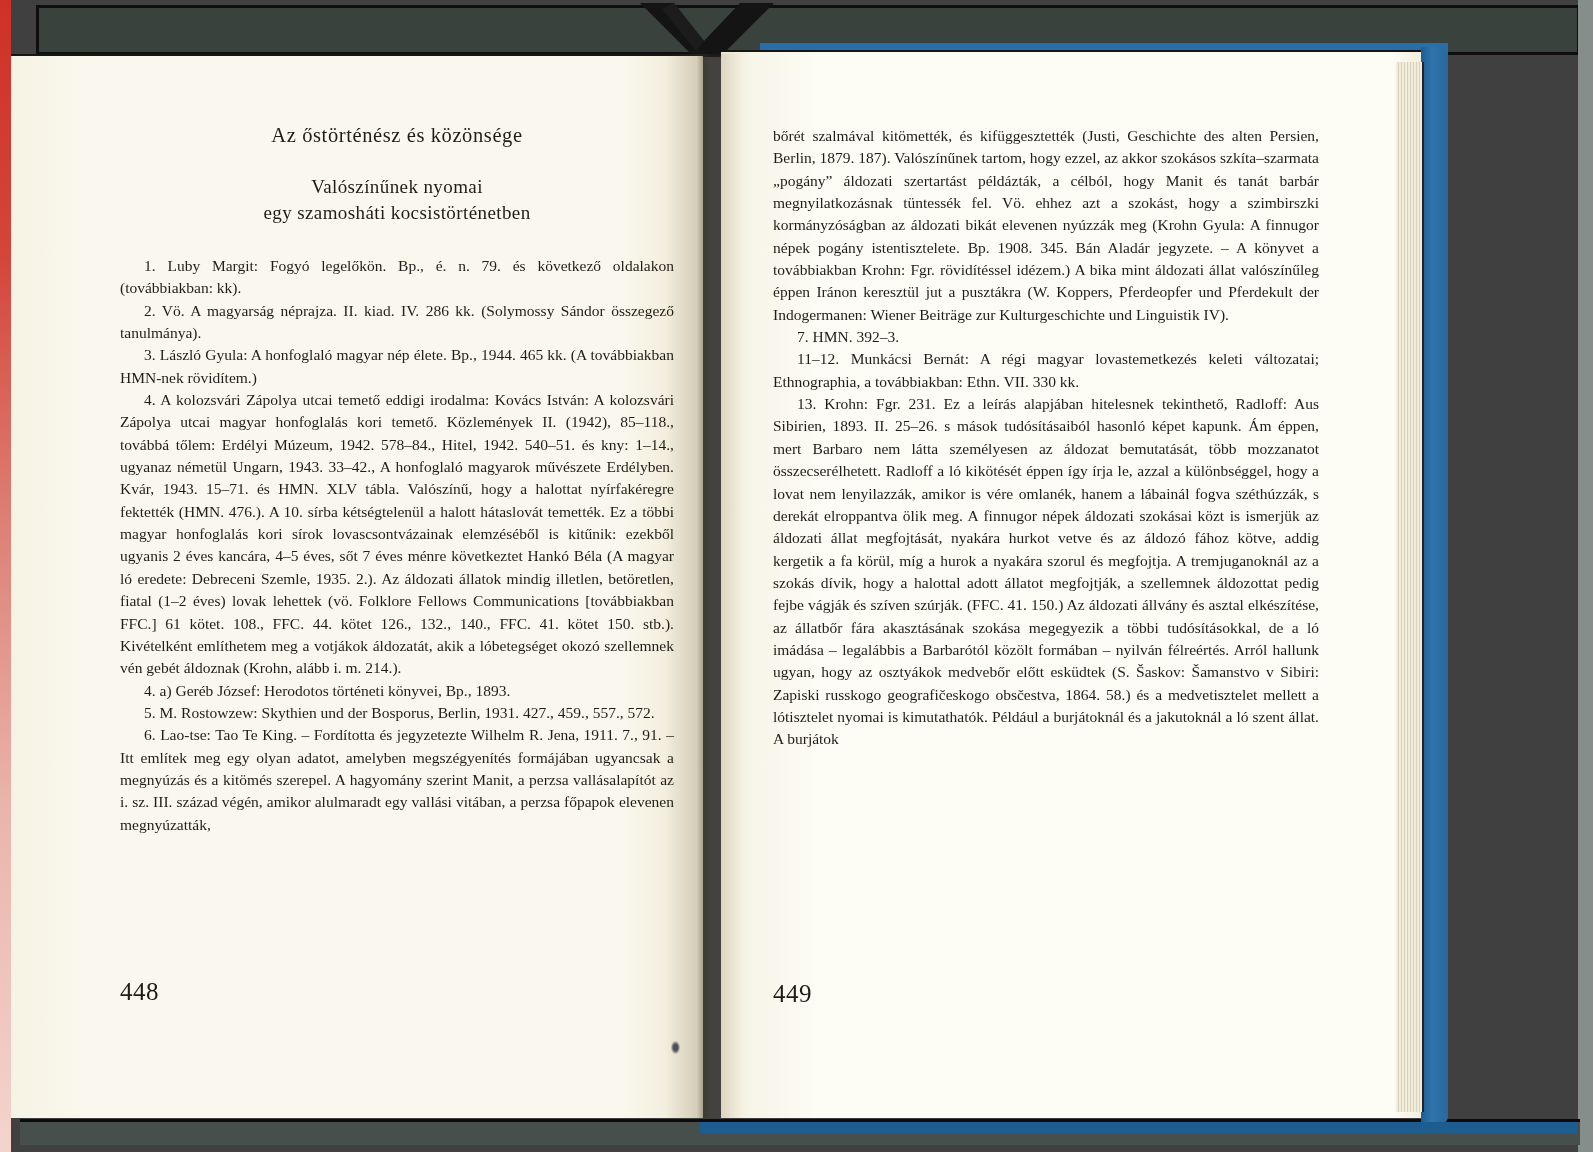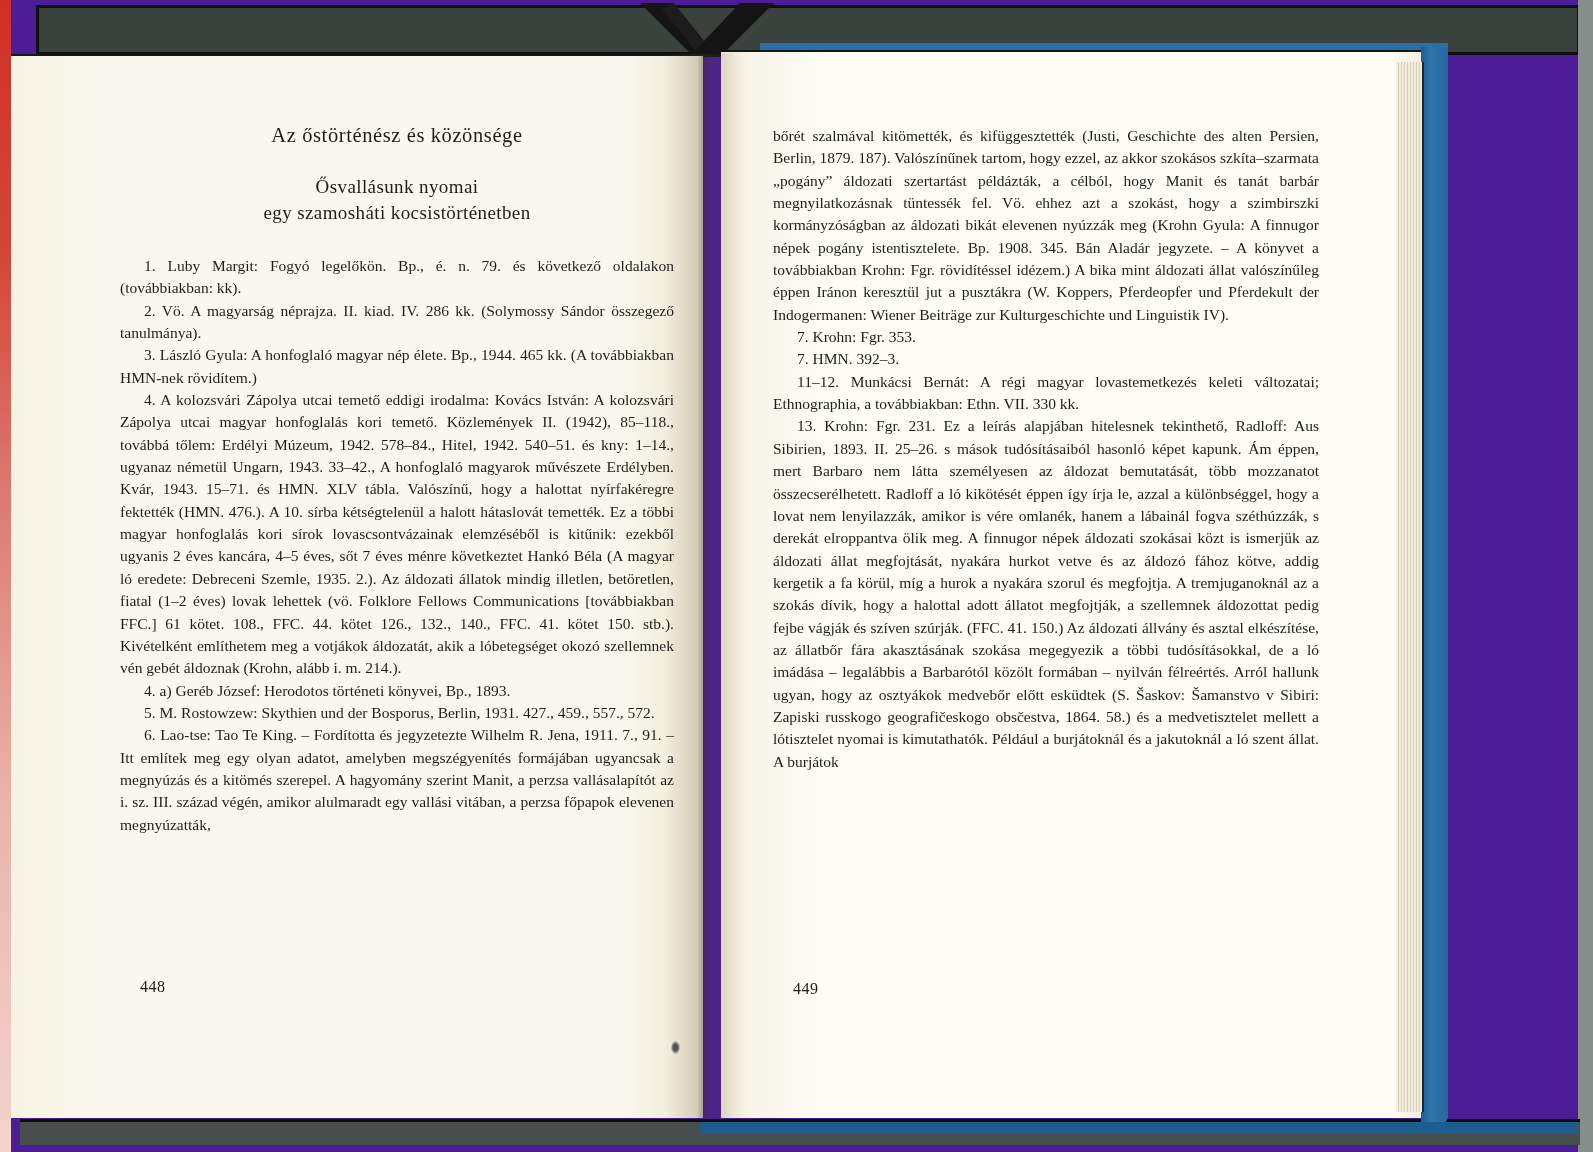--- a/index.html
+++ b/index.html
@@ -1,18 +1,18 @@
 <!DOCTYPE html>
 <html><head>
 <meta charset="utf-8">
 <style>
   html,body{margin:0;padding:0;background:#9aa09e;}
   .scene{
     position:relative;width:1593px;height:1152px;overflow:hidden;
-    background:#4c1d95;
+    background:#404040;
     font-family:"Liberation Serif","DejaVu Serif",serif;
     color:#201d19;
   }
   
   .red-strip{position:absolute;left:0;top:0;width:11px;height:100%;
     background:linear-gradient(#cf3126 0%,#d4453a 22%,#dd7f74 45%,#eab4ac 70%,#f3d4cd 100%);}
   .top-band{position:absolute;left:36px;top:5px;width:1544px;height:50px;
     background:#3a423e;border:3px solid #0e0f0e;box-sizing:border-box;}
   .right-edge-strip{position:absolute;right:0;top:0;width:15px;height:100%;background:#868e8c;}
   .bottom-band{position:absolute;left:20px;top:1119px;width:1560px;height:26px;
@@ -40,21 +40,21 @@
   
   .text-col{position:absolute;}
   .page-left .text-col{left:109px;top:68px;width:554px;}
   .page-right .text-col{left:52px;top:73px;width:546px;}
   h1.article-title{font-size:20.5px;font-weight:normal;text-align:center;margin:0 0 27px 0;letter-spacing:0.6px;}
   p.publine{font-size:15.5px;margin:0 0 40px 0;}
   p.publine .ital{font-style:italic;letter-spacing:0.5px;}
   h2.section-title{font-size:19px;font-weight:normal;text-align:center;line-height:25.5px;margin:0 0 30px 0;letter-spacing:0.4px;}
   p.para{font-size:15.5px;line-height:22.35px;text-align:justify;margin:0;}
   p.indent{text-indent:1.55em;}
-  .pageno{position:absolute;font-size:16px;letter-spacing:0.5px;margin-left:20px;}
+  .pageno{position:absolute;font-size:25px;letter-spacing:0.5px;}
   .page-left .pageno{left:109px;top:922px;}
   .page-right .pageno{left:52px;top:928px;width:546px;text-align:left;padding-right:8px;box-sizing:border-box;}
 </style>
 </head>
 <body>
 
 <div class="scene">
 
   <div class="red-strip"></div>
   <div class="top-band"></div>
@@ -67,38 +67,37 @@
 
   <svg class="ribbon" viewBox="0 0 180 56">
     <polygon points="28,0 62,0 92,38 128,0 162,0 108,54 82,54" fill="#141414"></polygon>
     <polygon points="62,0 92,38 84,48 50,6" fill="#222222" opacity="0.6"></polygon>
   </svg>
 
   <div class="page page-left">
     <div class="text-col">
       <h1 class="article-title">Az őstörténész és közönsége</h1>
       <h2 class="section-title">
-        <span>Ősvallásunk nyomai</span><br>
+        <span>Valószínűnek nyomai</span><br>
         <span>egy szamosháti kocsistörténetben</span>
       </h2>
       <p class="para indent">1. Luby Margit: Fogyó legelőkön. Bp., é. n. 79. és következő oldalakon (továbbiakban: kk).</p>
       <p class="para indent">2. Vö. A magyarság néprajza. II. kiad. IV. 286 kk. (Solymossy Sándor összegező tanulmánya).</p>
       <p class="para indent">3. László Gyula: A honfoglaló magyar nép élete. Bp., 1944. 465 kk. (A továbbiakban HMN-nek rövidítem.)</p>
       <p class="para indent">4. A kolozsvári Zápolya utcai temető eddigi irodalma: Kovács István: A kolozsvári Zápolya utcai magyar honfoglalás kori temető. Közlemények II. (1942), 85–118., továbbá tőlem: Erdélyi Múzeum, 1942. 578–84., Hitel, 1942. 540–51. és kny: 1–14., ugyanaz németül Ungarn, 1943. 33–42., A honfoglaló magyarok művészete Erdélyben. Kvár, 1943. 15–71. és HMN. XLV tábla. Valószínű, hogy a halottat nyírfakéregre fektették (HMN. 476.). A 10. sírba kétségtelenül a halott hátaslovát temették. Ez a többi magyar honfoglalás kori sírok lovascsontvázainak elemzéséből is kitűnik: ezekből ugyanis 2 éves kancára, 4–5 éves, sőt 7 éves ménre következtet Hankó Béla (A magyar ló eredete: Debreceni Szemle, 1935. 2.). Az áldozati állatok mindig illetlen, betöretlen, fiatal (1–2 éves) lovak lehettek (vö. Folklore Fellows Communications [továbbiakban FFC.] 61 kötet. 108., FFC. 44. kötet 126., 132., 140., FFC. 41. kötet 150. stb.). Kivételként említhetem meg a votjákok áldozatát, akik a lóbetegséget okozó szellemnek vén gebét áldoznak (Krohn, alább i. m. 214.).</p>
       <p class="para indent">4. a) Geréb József: Herodotos történeti könyvei, Bp., 1893.</p>
       <p class="para indent">5. M. Rostowzew: Skythien und der Bosporus, Berlin, 1931. 427., 459., 557., 572.</p>
       <p class="para indent">6. Lao-tse: Tao Te King. – Fordította és jegyzetezte Wilhelm R. Jena, 1911. 7., 91. – Itt említek meg egy olyan adatot, amelyben megszégyenítés formájában ugyancsak a megnyúzás és a kitömés szerepel. A hagyomány szerint Manit, a perzsa vallásalapítót az i. sz. III. század végén, amikor alulmaradt egy vallási vitában, a perzsa főpapok elevenen megnyúzatták,</p>
     </div>
     <div class="pageno">448</div>
   </div>
 
   <div class="page page-right">
     <div class="text-col">
       <p class="para">bőrét szalmával kitömették, és kifüggesztették (Justi, Geschichte des alten Persien, Berlin, 1879. 187). Valószínűnek tartom, hogy ezzel, az akkor szokásos szkíta–szarmata „pogány” áldozati szertartást példázták, a célból, hogy Manit és tanát barbár megnyilatkozásnak tüntessék fel. Vö. ehhez azt a szokást, hogy a szimbirszki kormányzóságban az áldozati bikát elevenen nyúzzák meg (Krohn Gyula: A finnugor népek pogány istentisztelete. Bp. 1908. 345. Bán Aladár jegyzete. – A könyvet a továbbiakban Krohn: Fgr. rövidítéssel idézem.) A bika mint áldozati állat valószínűleg éppen Iránon keresztül jut a pusztákra (W. Koppers, Pferdeopfer und Pferdekult der Indogermanen: Wiener Beiträge zur Kulturgeschichte und Linguistik IV).</p>
-      <p class="para indent">7. Krohn: Fgr. 353.</p>
       <p class="para indent">7. HMN. 392–3.</p>
       <p class="para indent">11–12. Munkácsi Bernát: A régi magyar lovastemetkezés keleti változatai; Ethnographia, a továbbiakban: Ethn. VII. 330 kk.</p>
       <p class="para indent">13. Krohn: Fgr. 231. Ez a leírás alapjában hitelesnek tekinthető, Radloff: Aus Sibirien, 1893. II. 25–26. s mások tudósításaiból hasonló képet kapunk. Ám éppen, mert Barbaro nem látta személyesen az áldozat bemutatását, több mozzanatot összecserélhetett. Radloff a ló kikötését éppen így írja le, azzal a különbséggel, hogy a lovat nem lenyilazzák, amikor is vére omlanék, hanem a lábainál fogva széthúzzák, s derekát elroppantva ölik meg. A finnugor népek áldozati szokásai közt is ismerjük az áldozati állat megfojtását, nyakára hurkot vetve és az áldozó fához kötve, addig kergetik a fa körül, míg a hurok a nyakára szorul és megfojtja. A tremjuganoknál az a szokás dívik, hogy a halottal adott állatot megfojtják, a szellemnek áldozottat pedig fejbe vágják és szíven szúrják. (FFC. 41. 150.) Az áldozati állvány és asztal elkészítése, az állatbőr fára akasztásának szokása megegyezik a többi tudósításokkal, de a ló imádása – legalábbis a Barbarótól közölt formában – nyilván félreértés. Arról hallunk ugyan, hogy az osztyákok medvebőr előtt esküdtek (S. Šaskov: Šamanstvo v Sibiri: Zapiski russkogo geografičeskogo obsčestva, 1864. 58.) és a medvetisztelet mellett a lótisztelet nyomai is kimutathatók. Például a burjátoknál és a jakutoknál a ló szent állat. A burjátok</p>
     </div>
     <div class="pageno">449</div>
   </div>
 
   <div class="fore-edge"></div>
   <div class="gutter-shadow"></div>
   <div class="smudge"></div>

